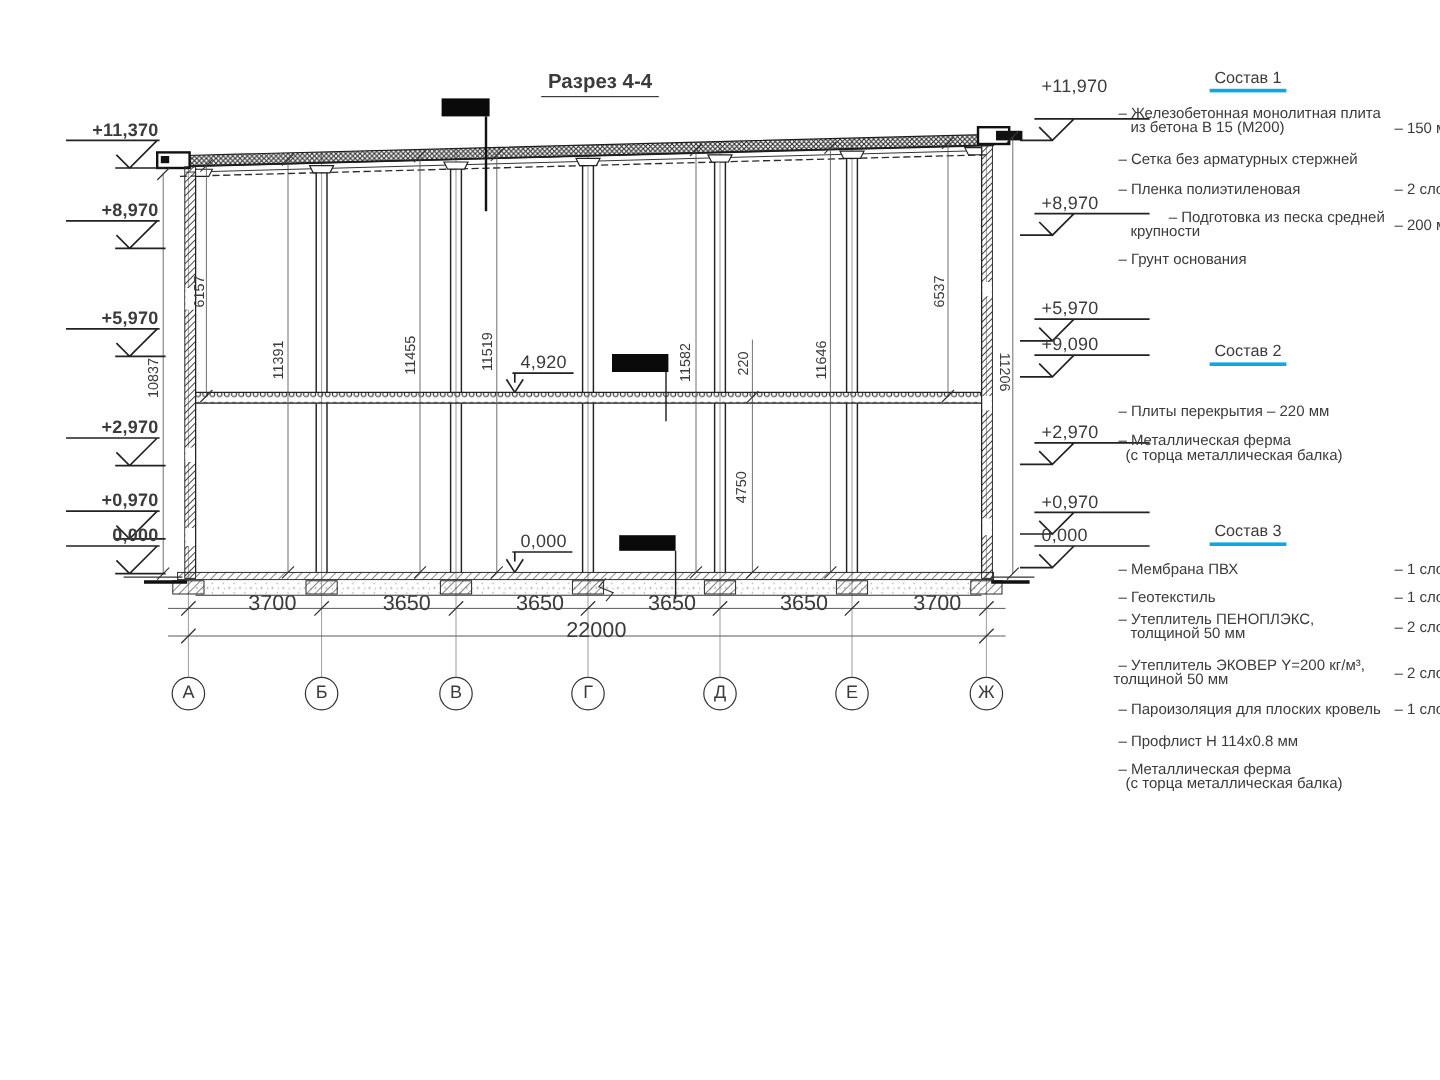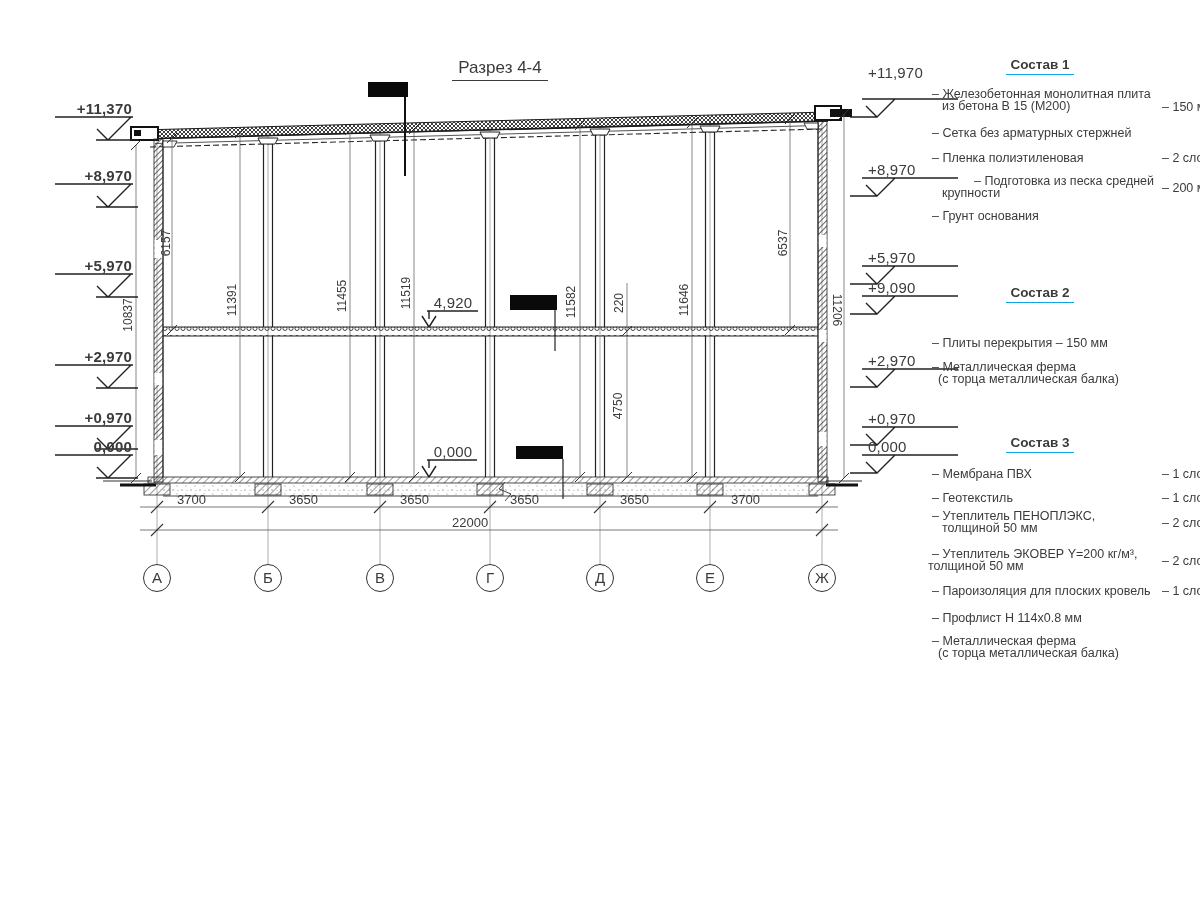--- a/index.html
+++ b/index.html
@@ -7,24 +7,24 @@
   #sheet{position:absolute;left:0;top:0;width:1200px;height:900px;}
   svg{position:absolute;left:0;top:0;}
   .t{position:absolute;white-space:nowrap;color:#3b3b3b;}
   .title{font-size:17px;width:160px;text-align:center;}
   .title span{display:inline-block;border-bottom:1px solid #3b3b3b;padding:0 6px 2px 6px;}
   .elev{font-size:15px;letter-spacing:.2px;}
   .elev.l{width:80px;text-align:right;font-weight:bold;}
   .elev.c{width:70px;text-align:center;}
   .vdim{font-size:12px;transform:translate(-50%,-50%) rotate(-90deg);}
   .vdim.cw{transform:translate(-50%,-50%) rotate(90deg);}
-  .bdim{font-size:13px;width:70px;text-align:left;}
+  .bdim{font-size:18px;width:70px;text-align:right;}
   .axl{font-size:15px;width:30px;text-align:center;}
   .comp-head{font-size:13.5px;width:220px;text-align:center;}
-  .comp-head span{display:inline-block;border-bottom:1px solid #0ea5e9;padding:0 4px 2px 4px;font-weight:bold;}
+  .comp-head span{display:inline-block;border-bottom:3px solid #0ea5e9;padding:0 4px 2px 4px;}
   .ci{font-size:12.5px;}
   .cv{font-size:12.5px;}
 </style>
 </head>
 <body>
 
 <div id="sheet">
 
 <svg width="1200" height="900" viewBox="0 0 1200 900">
   <defs>
@@ -171,21 +171,21 @@
   <g>
     <rect x="368" y="82" width="40" height="15" fill="#0a0a0a"></rect>
     <line x1="405" y1="97" x2="405" y2="176" stroke="#111" stroke-width="2"></line>
     <rect x="510" y="295" width="47" height="15" fill="#0a0a0a"></rect>
     <line x1="555" y1="310" x2="555" y2="351" stroke="#222" stroke-width="1.2"></line>
     <rect x="516" y="446" width="47" height="13" fill="#0a0a0a"></rect>
     <line x1="563" y1="459" x2="563" y2="499" stroke="#222" stroke-width="1.2"></line>
   </g>
 </svg>
 
-<div class="t title" style="left:420px;top:58px;"><span>Разрез 4-4</span></div>
+<div class="t title" style="left:420px;top:58px;font-weight:bold;"><span>Разрез 4-4</span></div>
 
 <div class="t elev l" style="left:52px;top:100px;">+11,370</div>
 <div class="t elev l" style="left:52px;top:167px;">+8,970</div>
 <div class="t elev l" style="left:52px;top:257px;">+5,970</div>
 <div class="t elev l" style="left:52px;top:348px;">+2,970</div>
 <div class="t elev l" style="left:52px;top:409px;">+0,970</div>
 <div class="t elev l" style="left:52px;top:438px;">0,000</div>
 
 <div class="t elev" style="left:868px;top:64px;">+11,970</div>
 <div class="t elev" style="left:868px;top:161px;">+8,970</div>
@@ -232,21 +232,21 @@
 <div class="t cv" style="left:1162px;top:100px;">– 150 мм</div>
 <div class="t ci" style="left:932px;top:126px;">– Сетка без арматурных стержней</div>
 <div class="t ci" style="left:932px;top:151px;">– Пленка полиэтиленовая</div>
 <div class="t cv" style="left:1162px;top:151px;">– 2 слоя</div>
 <div class="t ci" style="left:932px;top:174px;margin-left:42px;">– Подготовка из песка средней</div>
 <div class="t ci" style="left:942px;top:186px;">крупности</div>
 <div class="t cv" style="left:1162px;top:181px;">– 200 мм</div>
 <div class="t ci" style="left:932px;top:209px;">– Грунт основания</div>
 
 <div class="t comp-head" style="left:930px;top:285px;"><span>Состав 2</span></div>
-<div class="t ci" style="left:932px;top:336px;">– Плиты перекрытия – 150 мм</div>
+<div class="t ci" style="left:932px;top:336px;">– Плиты перекрытия – 220 мм</div>
 <div class="t ci" style="left:932px;top:360px;">– Металлическая ферма</div>
 <div class="t ci" style="left:938px;top:372px;">(с торца металлическая балка)</div>
 
 <div class="t comp-head" style="left:930px;top:435px;"><span>Состав 3</span></div>
 <div class="t ci" style="left:932px;top:467px;">– Мембрана ПВХ</div>
 <div class="t cv" style="left:1162px;top:467px;">– 1 слой</div>
 <div class="t ci" style="left:932px;top:491px;">– Геотекстиль</div>
 <div class="t cv" style="left:1162px;top:491px;">– 1 слой</div>
 <div class="t ci" style="left:932px;top:509px;">– Утеплитель ПЕНОПЛЭКС,</div>
 <div class="t ci" style="left:942px;top:521px;">толщиной 50 мм</div>

